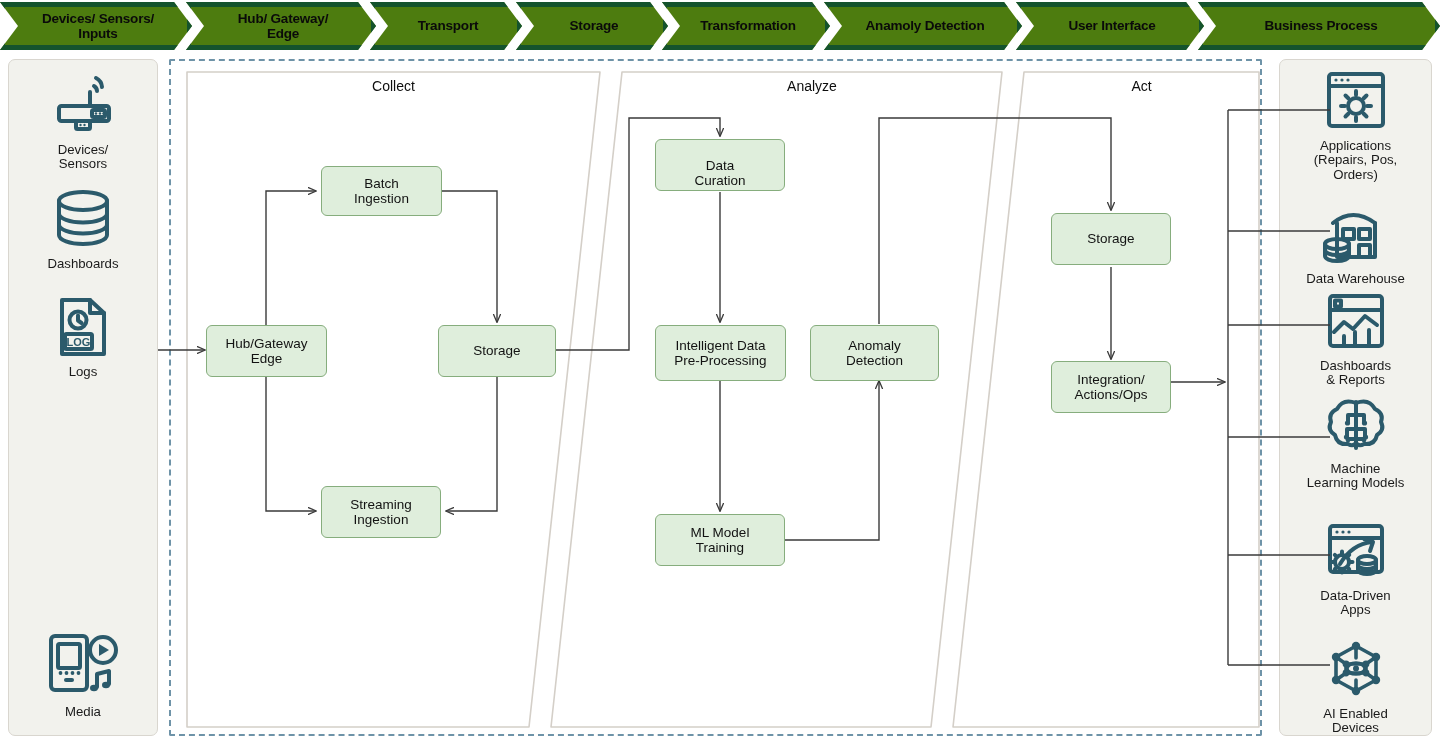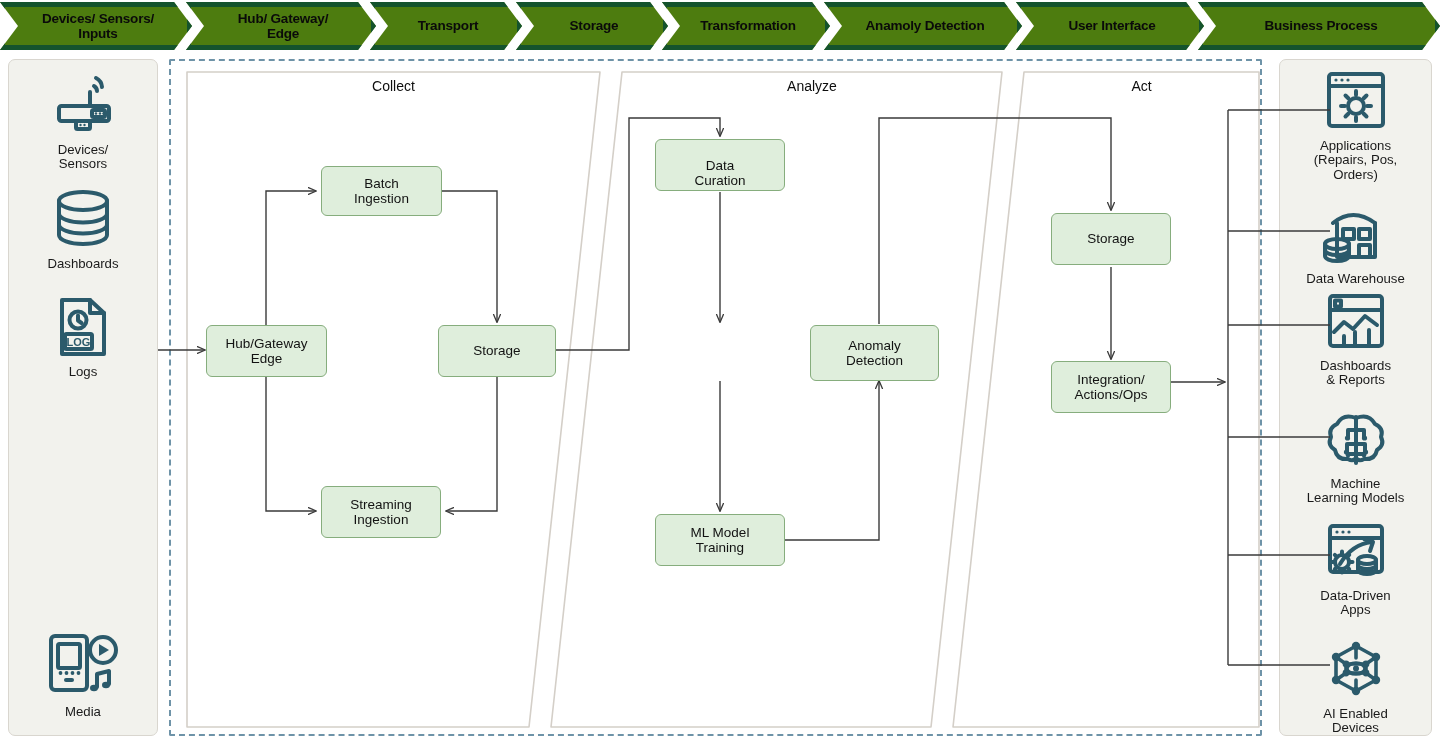--- a/index.html
+++ b/index.html
@@ -225,21 +225,21 @@
           <path d="M10 40 l10 -10 l9 7 l12 -13 l12 9"></path>
           <path d="M20 44 v9 M31 40 v13 M45 38 v15"></path>
         </g>
       </svg>
       <div class="lbl">
         <div>Dashboards</div>
         <div>&amp; Reports</div>
       </div>
     </div>
 
-    <div class="sideitem" style="top:350px;">
+    <div class="sideitem" style="top:335px;">
       <svg class="ico" width="66" height="60" viewBox="0 0 66 60">
         <g fill="none" stroke="#2b5a6b" stroke-width="4" stroke-linecap="round" stroke-linejoin="round">
           <path d="M33 7 v46"></path>
           <path d="M33 8 q-13 -5 -19 6 q-9 4 -6 13 q-4 8 4 13 q2 10 13 9 q5 3 8 -1"></path>
           <path d="M33 8 q13 -5 19 6 q9 4 6 13 q4 8 -4 13 q-2 10 -13 9 q-5 3 -8 -1"></path>
           <path d="M33 20 h-8 M25 20 v7 M33 34 h-9 M24 34 v7 M33 44 h-7"></path>
           <path d="M33 20 h8 M41 20 v7 M33 34 h9 M42 34 v7 M33 44 h7"></path>
         </g>
         <g fill="#2b5a6b">
           <circle cx="24.5" cy="28" r="2.6"></circle>
@@ -384,20 +384,24 @@
   <div class="node" style="left:321px;top:486px;width:120px;height:52px;">
     <div><span>Streaming</span><br>
          <span>Ingestion</span></div>
   </div>
 
   <div class="node" style="left:655px;top:139px;width:130px;height:52px;align-items:flex-end;">
     <div><span>Data</span><br>
          <span>Curation</span></div>
   </div>
 
+  <div class="node" style="left:655px;top:325px;width:131px;height:56px;">
+    <div><span>Intelligent Data</span><br>
+         <span>Pre-Processing</span></div>
+  </div>
 
   <div class="node" style="left:810px;top:325px;width:129px;height:56px;">
     <div><span>Anomaly</span><br>
          <span>Detection</span></div>
   </div>
 
   <div class="node" style="left:655px;top:514px;width:130px;height:52px;">
     <div><span>ML Model</span><br>
          <span>Training</span></div>
   </div>

